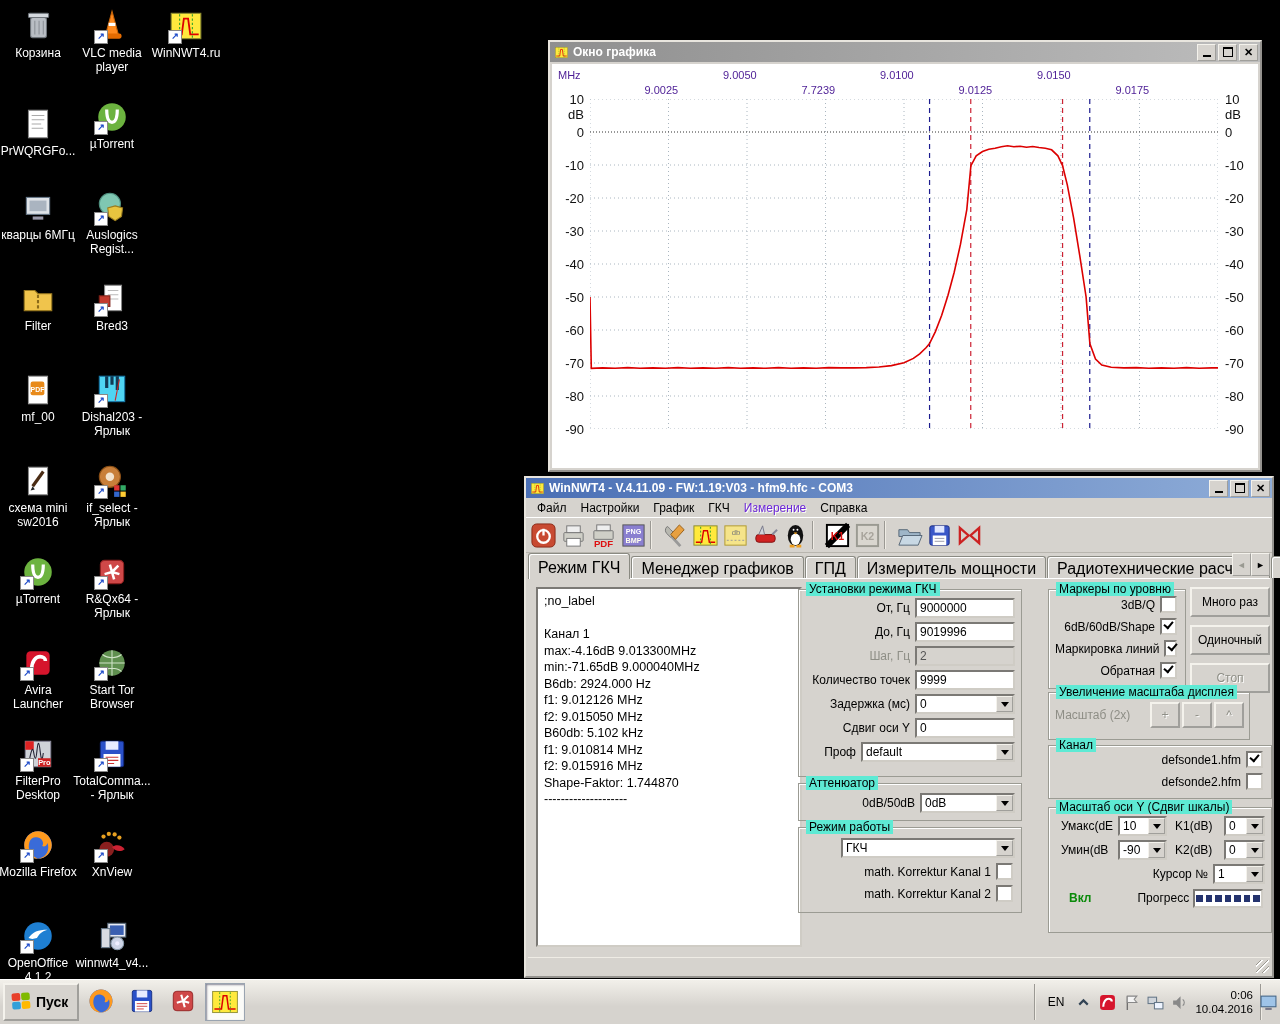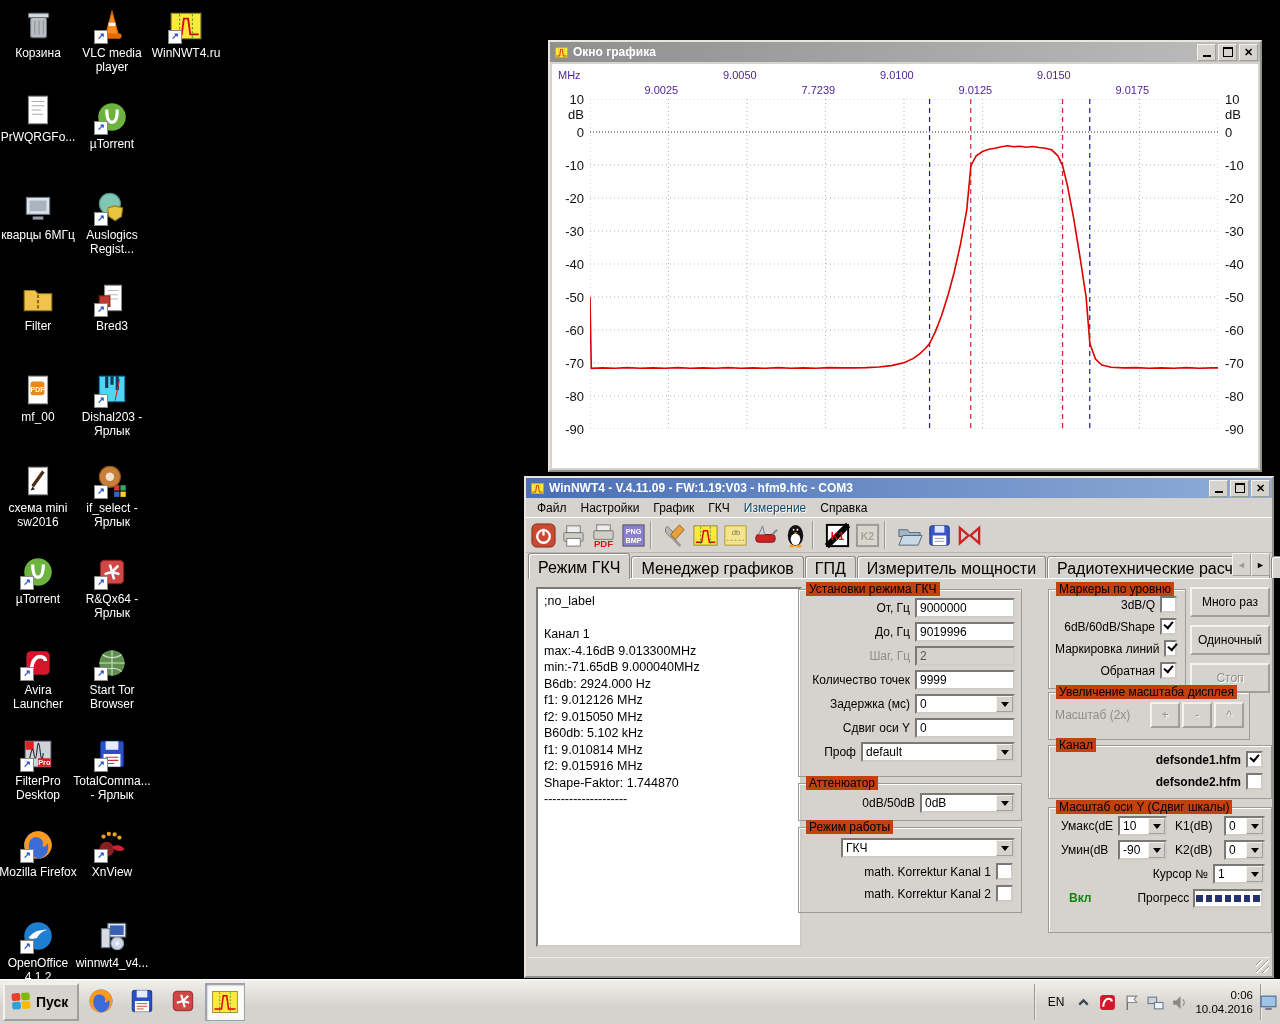--- a/index.html
+++ b/index.html
@@ -29,21 +29,21 @@
   
   #graphwin .client{position:absolute;left:2px;top:22px;right:2px;bottom:2px;background:#fff;}
   .axlbl{position:absolute;font-size:11px;color:#4c1d95;white-space:nowrap;}
   .ylbl{position:absolute;font-size:13px;color:#111;width:30px;text-align:right;}
   .ylbl.right{text-align:left;}
   #plotsvg{position:absolute;}
   #xcaption{position:absolute;font-size:13px;color:#111;text-align:center;}
   
   .menubar{height:19px;background:#d6d3ce;display:flex;align-items:center;padding-left:4px;border-bottom:1px solid #fff;}
   .mitem{padding:2px 7px;}
-  .mitem.dis{color:#0c4a6e;text-shadow:1px 1px 0 #fff;}
+  .mitem.dis{color:#6d28d9;text-shadow:1px 1px 0 #fff;}
   .toolbar{height:34px;display:flex;align-items:center;padding-left:2px;border-bottom:1px solid #b8b5ae;}
   .tbtnx{width:30px;height:30px;display:flex;align-items:center;justify-content:center;}
   .tbtnx svg{width:27px;height:27px;}
   .tbsep{width:6px;height:28px;margin:0 2px;border-left:2px groove #efece5;}
   .tabbar{height:25px;display:flex;align-items:flex-end;padding-left:2px;position:relative;}
   .tab{border:1px solid #8a8a82;border-bottom:none;background:#d6d3ce;padding:3px 9px 3px 9px;
        margin-right:1px;border-top-left-radius:3px;border-top-right-radius:3px;white-space:nowrap;
        box-shadow:inset 1px 1px 0 #fff;font-size:16px;height:15px;}
   .tab.active{padding-top:5px;height:17px;position:relative;z-index:2;margin-bottom:-1px;}
   .tab.trunc{overflow:hidden;max-width:108px;}
@@ -51,21 +51,21 @@
   .tarr{width:17px;height:21px;background:#d6d3ce;border:1px outset #f4f2ec;display:flex;
         align-items:center;justify-content:center;font-size:9px;}
   .tarr.dis{color:#9a9a92;}
   .mcontent{position:absolute;left:2px;top:100px;right:2px;bottom:20px;background:#d6d3ce;border-top:1px solid #fff;}
   .statusbar{position:absolute;left:2px;bottom:2px;right:2px;height:16px;border-top:1px groove #efece5;}
   .grip{position:absolute;right:1px;bottom:1px;width:13px;height:13px;
         background:repeating-linear-gradient(135deg,transparent 0 3px,#9a978f 3px 4px,#fff 4px 5px);}
   #infopanel{position:absolute;left:8px;top:8px;width:250px;height:348px;background:#fff;
              border:2px inset #cfccc5;padding:4px 6px;font-size:12.5px;line-height:16.5px;white-space:pre;overflow:hidden;}
   .group{position:absolute;border:1px solid #9b9b93;box-shadow:inset 1px 1px 0 #fff;}
-  .group>.gtitle{position:absolute;top:-8px;left:7px;background:#c2410c;padding:0 3px;font-size:12px;}
+  .group>.gtitle{position:absolute;top:-8px;left:7px;background:#5eead4;padding:0 3px;font-size:12px;}
   .frow{display:flex;align-items:center;margin:4px 6px 0 6px;height:20px;}
   .frow .flbl{flex:1;text-align:right;padding-right:5px;white-space:nowrap;}
   .flbl.dis, .dis{color:#8e8e86;}
   .txt{background:#fff;border:2px inset #cfccc5;height:16px;padding:0 3px;font-size:12px;
        font-family:"Liberation Sans",sans-serif;display:flex;align-items:center;}
   .txt.gray{background:#d6d3ce;color:#555;}
   .combo{display:flex;border:2px inset #cfccc5;background:#fff;height:16px;}
   .combo .cval{flex:1;padding:0 3px;font-size:12px;display:flex;align-items:center;white-space:nowrap;overflow:hidden;}
   .combo .cbtn{width:15px;background:#d6d3ce;border:1px outset #f4f2ec;display:flex;align-items:center;justify-content:center;}
   .combo .cbtn:after{content:"";border:4px solid transparent;border-top:5px solid #000;margin-top:4px;}
@@ -118,21 +118,21 @@
       <div class="lbl">VLC media player</div>
     </div>
     <div class="dicon" style="left: 147px; top: 8px;">
       <div class="ibox"><svg viewBox="0 0 34 34" xmlns="http://www.w3.org/2000/svg">
           <rect x="3" y="5" width="28" height="24" fill="#ffe93d" stroke="#8a8a30"></rect>
           <path d="M5 25h8l2-15h4l2 15h8" stroke="#dd0000" fill="none" stroke-width="1.7"></path>
           <path d="M11 6v22M23 6v22" stroke="#2a9d2a" stroke-dasharray="2 2"></path>
         </svg><span class="sc">↗</span></div>
       <div class="lbl">WinNWT4.ru</div>
     </div>
-    <div class="dicon" style="left: -1px; top: 92px;">
+    <div class="dicon" style="left: -1px; top: 106px;">
       <div class="ibox"><svg viewBox="0 0 34 34" xmlns="http://www.w3.org/2000/svg">
           <rect x="8" y="4" width="18" height="26" fill="#fff" stroke="#888"></rect>
           <path d="M11 9h12M11 13h12M11 17h9M11 21h11" stroke="#aaa"></path>
         </svg></div>
       <div class="lbl">PrWQRGFo...</div>
     </div>
     <div class="dicon" style="left: 73px; top: 99px;">
       <div class="ibox"><svg viewBox="0 0 34 34" xmlns="http://www.w3.org/2000/svg">
           <circle cx="17" cy="17" r="13" fill="#6cb33f"></circle>
           <path d="M12 10c0 6 1 12 5 12s5-6 5-12" stroke="#fff" stroke-width="3" fill="none"></path>
@@ -634,21 +634,21 @@
         <span id="zoombtns" style="display:flex;gap:2px;margin-left:auto;">
             <span class="pbtn dis" style="width: 26px; height: 22px;">+</span>
             <span class="pbtn dis" style="width: 26px; height: 22px;">-</span>
             <span class="pbtn dis" style="width: 26px; height: 22px;">^</span>
           </span>
       </div>
     </div>
 
     <div class="group" style="left:520px;top:166px;width:222px;height:52px;">
       <span class="gtitle">Канал</span>
-      <div id="channelchecks" style="margin-top:4px;font-weight:bold;">
+      <div id="channelchecks" style="margin-top:4px;">
           <div class="chkrow">
             <span class="clbl">defsonde1.hfm</span>
             <span class="chk on"></span>
           </div>
           <div class="chkrow">
             <span class="clbl">defsonde2.hfm</span>
             <span class="chk"></span>
           </div>
         </div>
     </div>

